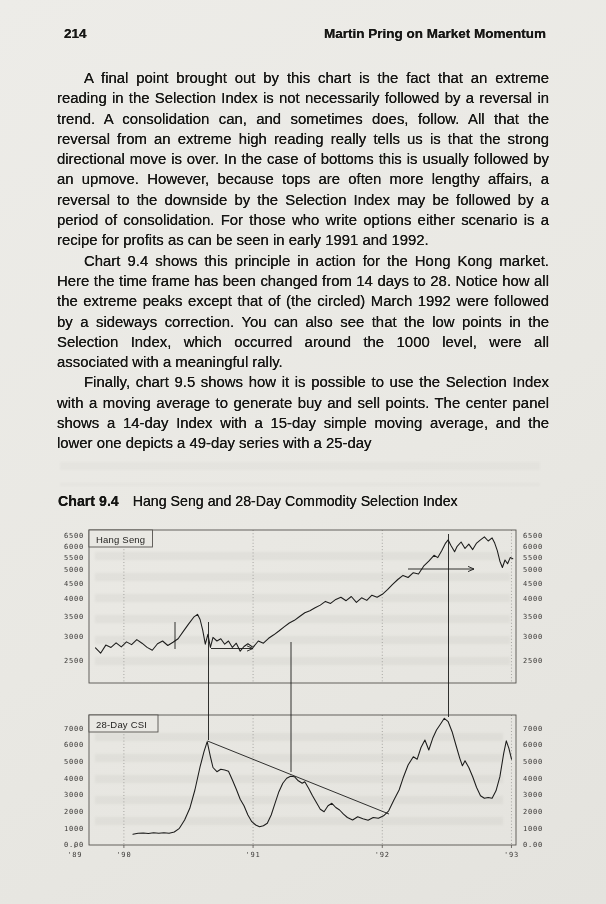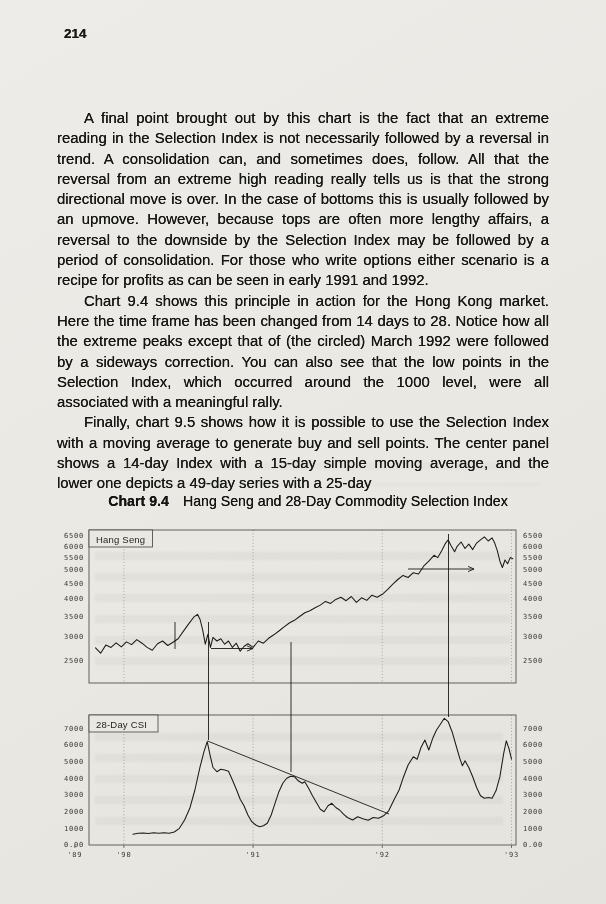--- a/index.html
+++ b/index.html
@@ -14,42 +14,43 @@
   }
   .runhead{
     position:absolute;top:26px;left:64px;right:60px;
     display:flex;justify-content:space-between;align-items:baseline;
     font-size:13.5px;font-weight:bold;color:#171715;
     text-shadow:0 0 .3px currentColor;
   }
   .bodytext{
     position:absolute;top:68px;left:57px;width:492px;
     font-size:14.9px;line-height:20.3px;text-align:justify;
-    color:#161614;text-shadow:0 0 .35px currentColor;margin-top:40px;
+    color:#161614;text-shadow:0 0 .35px currentColor;
   }
   .bodytext p{margin:0;text-indent:27px;}
   .caption{
     position:absolute;top:493px;left:58px;width:500px;
-    font-size:14.2px;color:#151513;text-shadow:0 0 .3px currentColor;text-align:center;
+    font-size:14.2px;color:#151513;text-shadow:0 0 .3px currentColor;
   }
   .caption .cap-label{font-weight:bold;margin-right:14px;}
   .bleed{
     position:absolute;pointer-events:none;
     filter:blur(1.1px);opacity:.5;
     background:repeating-linear-gradient(180deg,rgba(110,108,104,.13) 0 8px,transparent 8px 21px);
   }
   svg.figure{position:absolute;left:0;top:0;pointer-events:none;}
 </style>
 </head>
 <body>
 
 <div class="page">
 
   <div class="runhead">
     <span>214</span>
+    <span>Martin Pring on Market Momentum</span>
   </div>
 
   <div class="bodytext">
     <p>A final point brought out by this chart is the fact that an extreme reading in the Selection Index is not necessarily followed by a reversal in trend. A consolidation can, and sometimes does, follow. All that the reversal from an extreme high reading really tells us is that the strong directional move is over. In the case of bottoms this is usually followed by an upmove. However, because tops are often more lengthy affairs, a reversal to the downside by the Selection Index may be followed by a period of consolidation. For those who write options either scenario is a recipe for profits as can be seen in early 1991 and 1992.</p>
     <p>Chart 9.4 shows this principle in action for the Hong Kong market. Here the time frame has been changed from 14 days to 28. Notice how all the extreme peaks except that of (the circled) March 1992 were followed by a sideways correction. You can also see that the low points in the Selection Index, which occurred around the 1000 level, were all associated with a meaningful rally.</p>
     <p>Finally, chart 9.5 shows how it is possible to use the Selection Index with a moving average to generate buy and sell points. The center panel shows a 14-day Index with a 15-day simple moving average, and the lower one depicts a 49-day series with a 25-day</p>
   </div>
 
   <div class="caption">
     <span class="cap-label">Chart 9.4</span><span>Hang Seng and 28-Day Commodity Selection Index</span>

